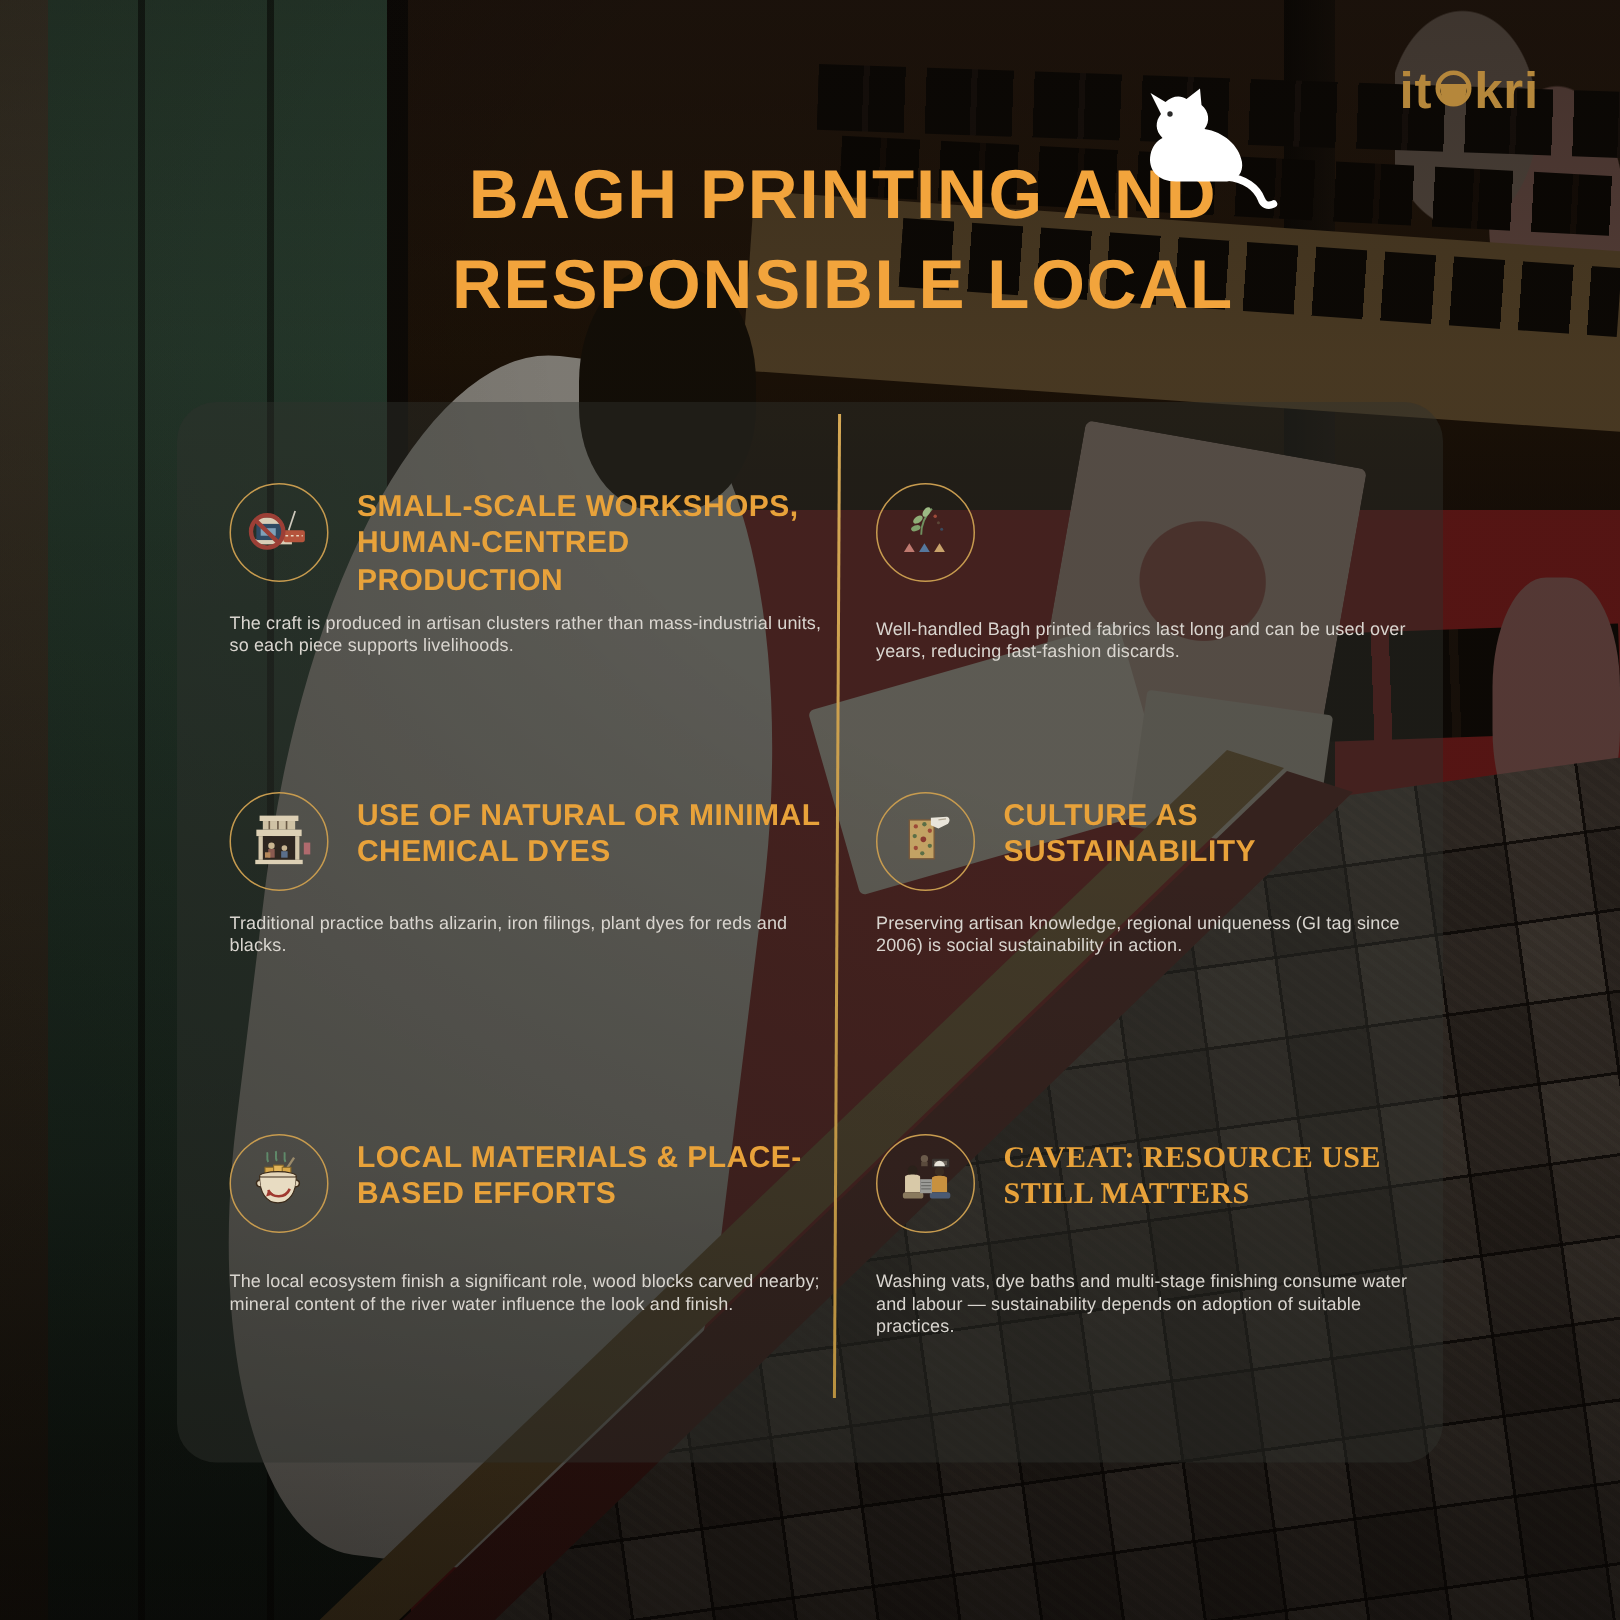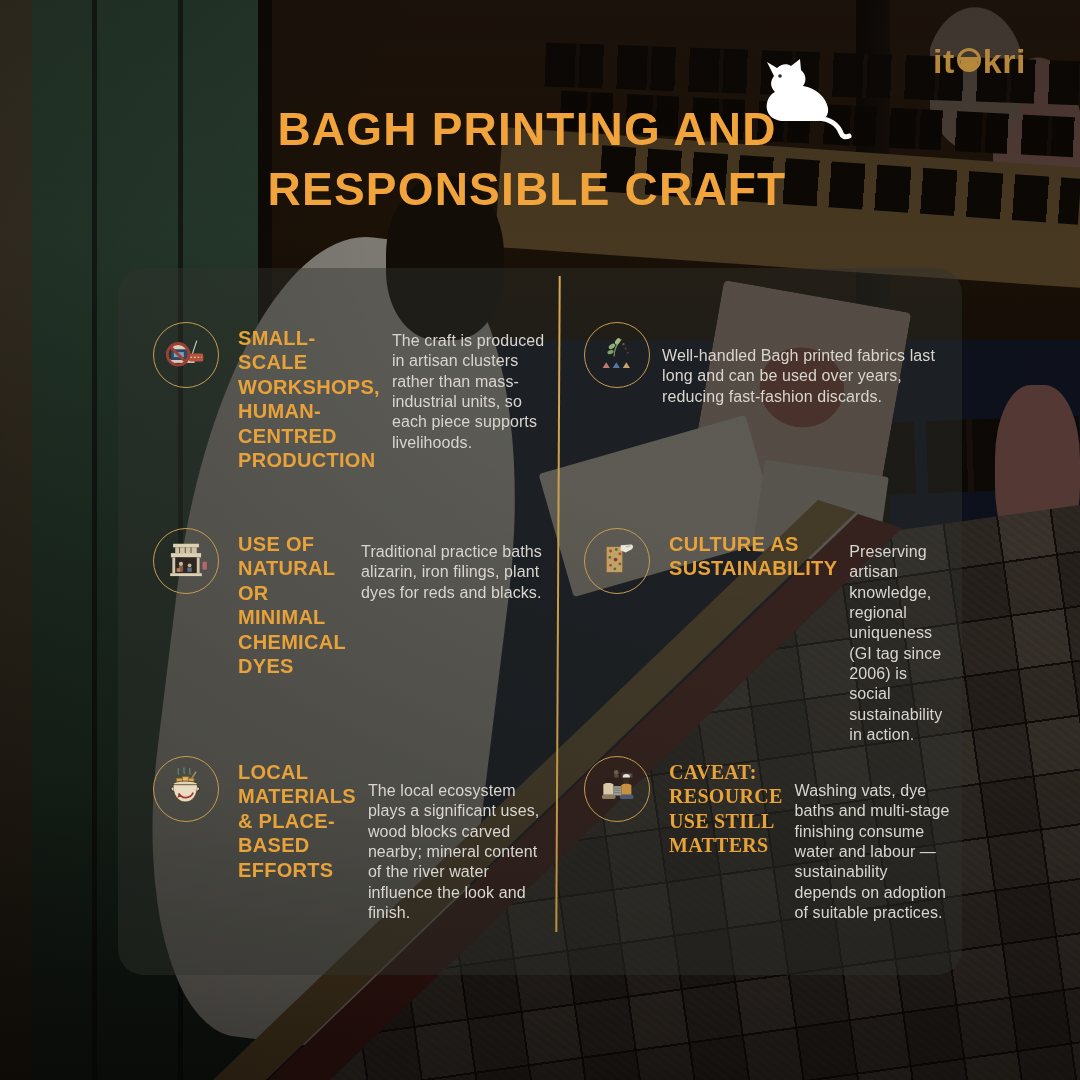--- a/index.html
+++ b/index.html
@@ -1,17 +1,17 @@
 <!DOCTYPE html>
 <html><head>
 <meta charset="utf-8">
 <style>
   html,body{margin:0;padding:0;background:#0e0a06;}
   .canvas{position:relative;width:1080px;height:1080px;overflow:hidden;
-          background:#0f172a;font-family:"Liberation Sans",sans-serif;}
+          background:#7f1d1d;font-family:"Liberation Sans",sans-serif;}
 
   
   .ph{position:absolute;}
   .wall-left{left:0;top:0;width:32px;height:1080px;
      background:linear-gradient(180deg,#5a523f,#3e3729 55%,#241e14);}
   .door{left:32px;top:0;width:232px;height:1080px;
      background:
        linear-gradient(90deg,rgba(0,0,0,0) 0 60px,rgba(0,0,0,.55) 60px 65px,rgba(0,0,0,0) 65px 146px,rgba(0,0,0,.55) 146px 151px,rgba(0,0,0,0) 151px),
        linear-gradient(180deg,#3e614b 0%,#2d4a3a 40%,#1f352a 75%,#14211a 100%);}
   .door-frame{left:258px;top:0;width:16px;height:1080px;background:#0f0c08;}
@@ -56,38 +56,38 @@
        repeating-linear-gradient(45deg,rgba(165,152,140,.06) 0 3px,rgba(0,0,0,0) 3px 7px);}
   .overlay{position:absolute;inset:0;
      background:
        radial-gradient(130% 90% at 80% 20%,rgba(0,0,0,0) 35%,rgba(6,4,2,.38) 100%),
        linear-gradient(180deg,rgba(8,5,3,.48) 0%,rgba(10,6,3,.36) 22%,rgba(10,6,3,.36) 72%,rgba(5,3,2,.55) 100%);}
 
   
   .logo{position:absolute;left:933px;top:42px;display:flex;align-items:baseline;
         font-weight:bold;font-size:34px;letter-spacing:.5px;color:#B5873B;}
   .logo svg{margin:0 1px;}
-  .title{position:absolute;left:132px;top:100px;width:790px;margin:0;text-align:center;
+  .title{position:absolute;left:167px;top:100px;width:790px;margin:0;text-align:center;
          font-size:46px;line-height:1.3;font-weight:bold;letter-spacing:1.2px;color:#F2A43C;}
   .cat{position:absolute;left:744px;top:58px;}
 
   
   .panel{position:absolute;left:118px;top:268px;width:844px;height:707px;
          border-radius:26px;background:rgba(47,49,45,.44);}
   .divider{position:absolute;left:439px;top:8px;width:2px;height:656px;
          background:linear-gradient(180deg,#d5a855,#b8903f);transform:rotate(.3deg);}
 
   
-  .sec{position:absolute;display:flex;flex-direction:row;}
+  .sec{position:absolute;display:flex;flex-direction:column;}
   .sec-head{display:flex;gap:19px;align-items:flex-start;}
   .icon-circle{width:64px;height:64px;flex:0 0 auto;border:1.6px solid #C79B4F;
          border-radius:50%;display:flex;align-items:center;justify-content:center;}
   .sec h2{margin:4px 0 0;font-size:20px;line-height:1.22;letter-spacing:.3px;
          font-weight:bold;color:#E8A23A;text-transform:uppercase;}
-  .sec p{margin:12px;font-size:16px;line-height:1.27;letter-spacing:.1px;color:#D9D5CF;}
+  .sec p{margin:0;font-size:12px;line-height:1.27;letter-spacing:.1px;color:#D9D5CF;}
   .colL{left:35px;width:412px;}  .colR{left:466px;width:380px;}
   .r1{top:54px;} .r2{top:260px;} .r3{top:488px;}
   .s1 h2{max-width:305px;} .s1 p{margin-top:9px;width:410px;}
   .s2 h2{max-width:312px;} .s2 p{margin-top:24px;width:376px;}
   .s3 h2{max-width:334px;} .s3 p{margin-top:14px;width:410px;}
   .s4 h2{max-width:235px;} .s4 p{margin-top:14px;width:376px;}
   .s5 h2{max-width:334px;} .s5 p{margin-top:25px;width:410px;}
   .s6 h2{max-width:285px;font-family:Liberation Serif, serif;} .s6 p{margin-top:25px;width:376px;}
 </style>
 </head>
@@ -125,21 +125,21 @@
     <span>it</span>
     <svg width="26" height="30" viewBox="0 0 26 30" style="vertical-align:-4px">
       <circle cx="13" cy="17" r="10.5" fill="none" stroke="#B5873B" stroke-width="3"></circle>
       <path d="M3.5 14 H22.5 L20.5 24.5 A10.5 10.5 0 0 1 5.5 24.5 Z" fill="#B5873B"></path>
     </svg>
     <span>kri</span>
   </div>
 
   <h1 class="title">
     <span>BAGH PRINTING AND</span><br>
-    <span>RESPONSIBLE CRAFT</span>
+    <span>RESPONSIBLE LOCAL</span>
   </h1>
 
   <svg class="cat" width="125" height="84" viewBox="0 0 125 84">
     <path d="M30 18 L23 4 L33 10 C37 6 43 5 47 8 L56 1 L57 12 C62 16 63 23 59 28 C72 30 82 39 84 50 C85 57 81 62 74 63 L40 63 C28 63 21 55 23 45 C24 40 27 36 31 34 C26 29 26 23 30 18 Z" fill="#ffffff"></path>
     <path d="M74 60 C86 61 94 67 97 75 C98 78 101 80 105 78" stroke="#ffffff" stroke-width="5" fill="none" stroke-linecap="round"></path>
     <circle cx="36" cy="18" r="1.8" fill="#2a2a2a"></circle>
   </svg>
 
   <div class="panel">
     <div class="divider"></div>
@@ -247,21 +247,21 @@
             <ellipse cx="31" cy="25" rx="17" ry="4" fill="#e3d5ba" stroke="#3a2a1a" stroke-width="1"></ellipse>
             <path d="M14 26 C14 40 20 50 31 50 C42 50 48 40 48 26 Z" fill="#e8dcc2" stroke="#3a2a1a" stroke-width="1"></path>
             <path d="M14 29 C10 29 10 35 15 35" stroke="#3a2a1a" stroke-width="1.4" fill="#e3d5ba"></path>
             <path d="M48 29 C52 29 52 35 47 35" stroke="#3a2a1a" stroke-width="1.4" fill="#e3d5ba"></path>
             <path d="M22 38 C26 46 38 46 42 37" stroke="#a03a30" stroke-width="2.4" fill="none"></path>
             <path d="M22 38 L20 44 L27 42" fill="#a03a30" stroke="none"></path>
           </svg>
         </div>
         <h2>LOCAL MATERIALS &amp; PLACE-BASED EFFORTS</h2>
       </div>
-      <p>The local ecosystem plays a significant uses, wood blocks carved nearby; mineral content of the river water influence the look and finish.</p>
+      <p>The local ecosystem finish a significant role, wood blocks carved nearby; mineral content of the river water influence the look and finish.</p>
     </section>
 
     <section class="sec colR r3 s6">
       <div class="sec-head">
         <div class="icon-circle">
           <svg width="46" height="46" viewBox="0 0 64 64">
             <rect x="38" y="9" width="16" height="8" rx="1" fill="#3a3430"></rect>
             <rect x="40" y="11" width="12" height="4" fill="#6a6258"></rect>
             <circle cx="31" cy="9" r="3.4" fill="#6a5a4a"></circle>
               <rect x="28" y="12" width="6" height="4" fill="#5a4a3c"></rect>

